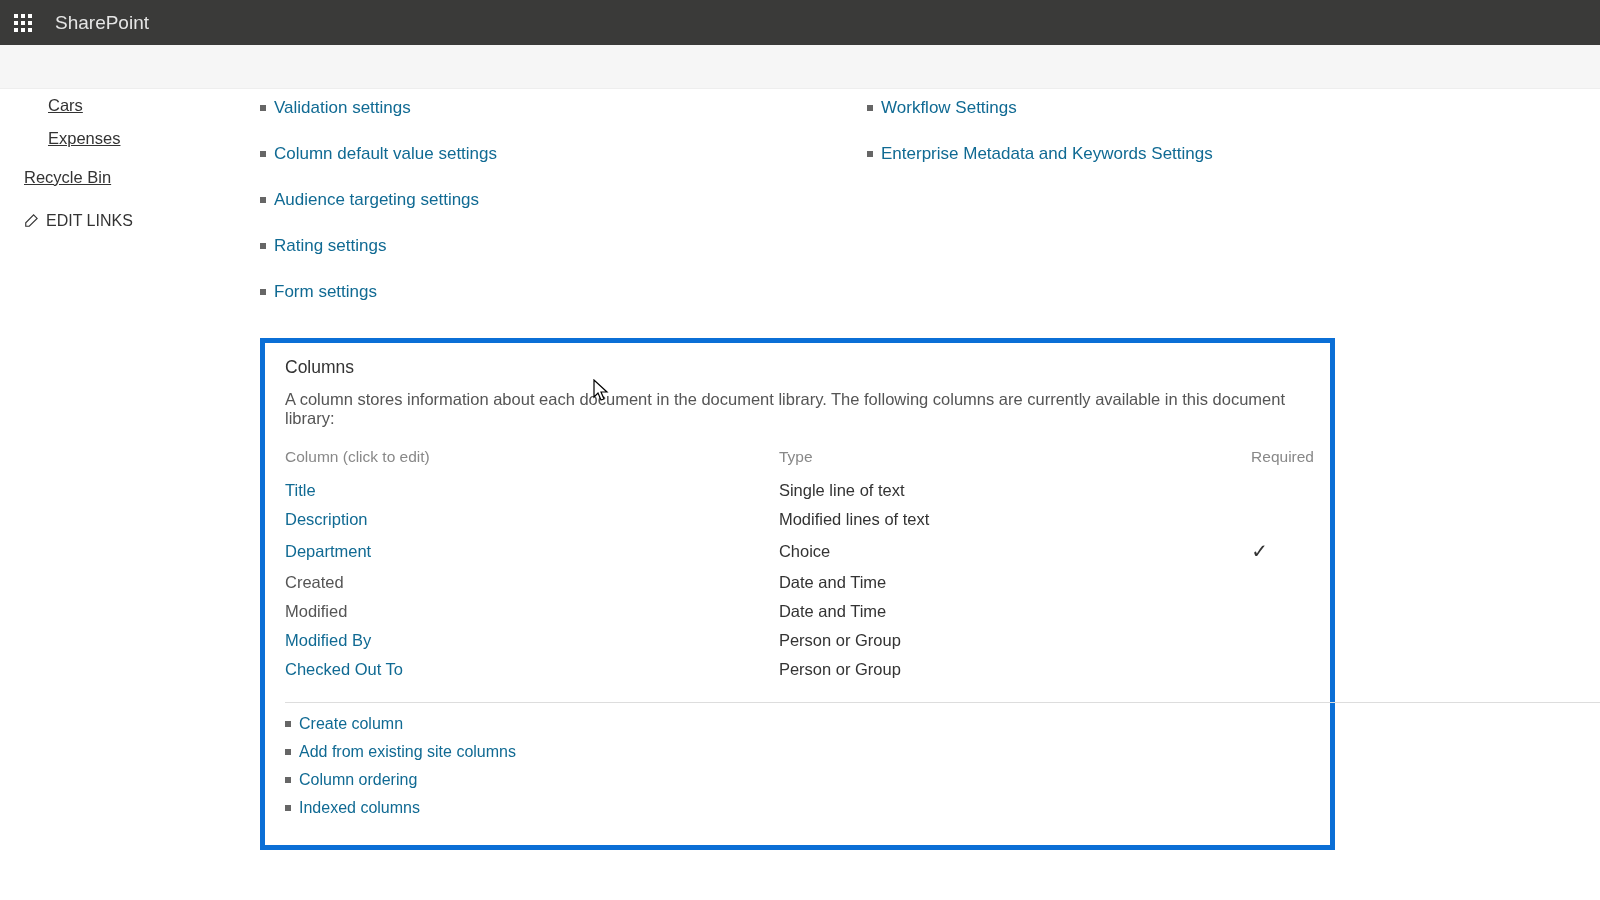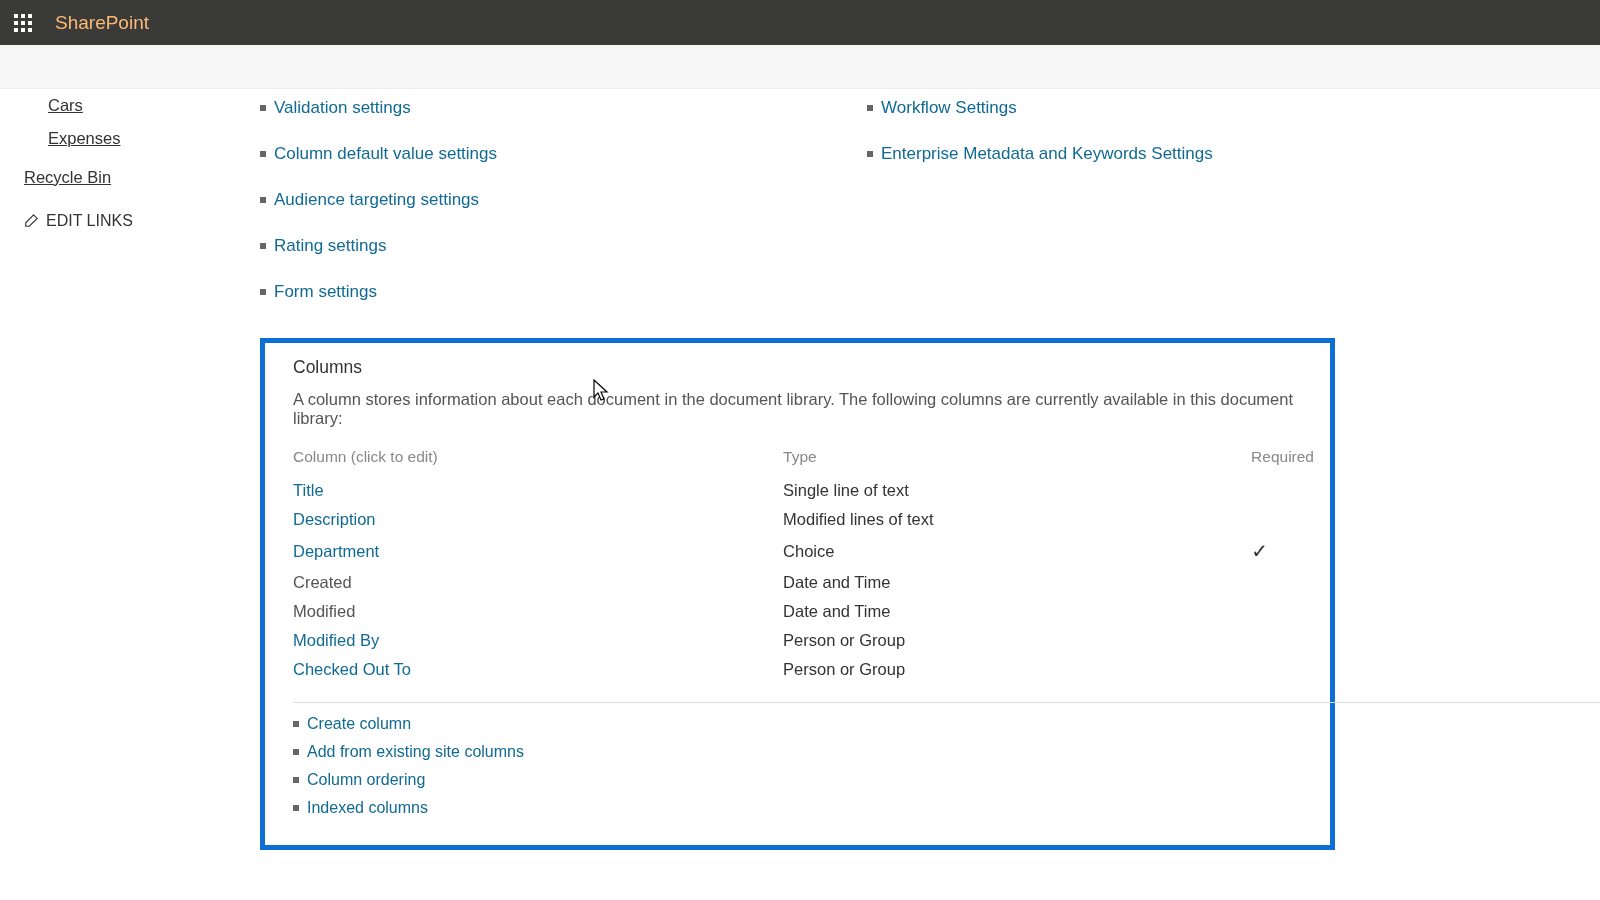--- a/index.html
+++ b/index.html
@@ -1,35 +1,35 @@
 <!DOCTYPE html>
 <html><head>
 <meta charset="utf-8">
 <style>
   * { box-sizing: border-box; margin: 0; padding: 0; }
   html, body { width: 1600px; height: 900px; font-family: "Segoe UI", Arial, sans-serif; overflow: hidden; background: #fff; }
   .topbar { background: #3a3a39; height: 45px; display: flex; align-items: center; }
   .waffle { width: 45px; height: 45px; display: flex; align-items: center; justify-content: center; cursor: pointer; }
   .waffle svg { fill: #fff; }
-  .brand { color: #fdba74; font-size: 19px; font-weight: 400; margin-left: 10px; }
+  .brand { color: #e5e5e5; font-size: 19px; font-weight: 400; margin-left: 10px; }
   .subbar { height: 44px; background: #f6f6f6; border-bottom: 1px solid #eee; }
   .body { display: flex; }
   .leftnav { width: 220px; padding: 0 0 0 20px; }
   .leftnav .navlink { display: block; padding: 7px 0 7px 28px; color: #333; font-size: 16.5px; }
   .leftnav .navlink.recycle { padding-left: 4px; margin-top: 6px; }
   .editlinks { display: flex; align-items: center; gap: 8px; margin-top: 18px; padding-left: 4px; color: #333; font-size: 16px; cursor: pointer; }
   .content { flex: 1; padding: 0 0 0 40px; position: relative; }
   .linkgroups { display: flex; gap: 370px; }
   .linkcol { }
   .bulletlink { display: flex; align-items: center; gap: 8px; margin: 9px 0 26px 0; }
   .bulletlink.sm { margin: 6px 0 10px 0; }
   .sq { width: 6px; height: 6px; background: #666; display: inline-block; }
   .bulletlink a { color: #106a93; text-decoration: none; font-size: 17px; }
   .bulletlink.sm a { font-size: 16px; }
-  .highlightbox { border: 5px solid #0b6fd6; padding: 14px 16px 18px 28px; width: 1075px; margin-top: 10px; }
+  .highlightbox { border: 5px solid #0b6fd6; padding: 14px 16px 18px 20px; width: 1075px; margin-top: 10px; }
   .sectiontitle { font-size: 17.5px; color: #333; font-weight: 400; }
   .sectiondesc { color: #555; font-size: 16.5px; margin-top: 12px; }
   .coltable { width: 100%; margin-top: 12px; border-collapse: collapse; }
   .coltable th { text-align: left; font-weight: 400; color: #888; font-size: 15.5px; padding: 8px 0 10px 0; }
   .coltable th.req { text-align: right; }
   .coltable td { padding: 5px 0; font-size: 16.5px; color: #333; margin-top: 31px; }
   .coltable td.name a { color: #106a93; text-decoration: none; }
   .coltable td.name span.plain { color: #555; }
   .coltable td.req { text-align: right; padding-right: 46px; }
   .check { font-size: 20px; }

